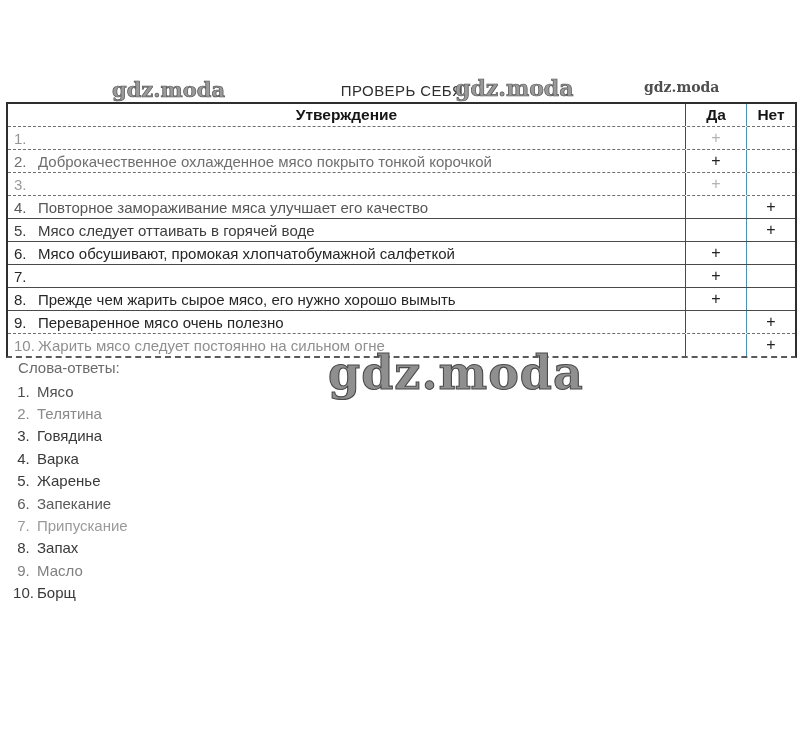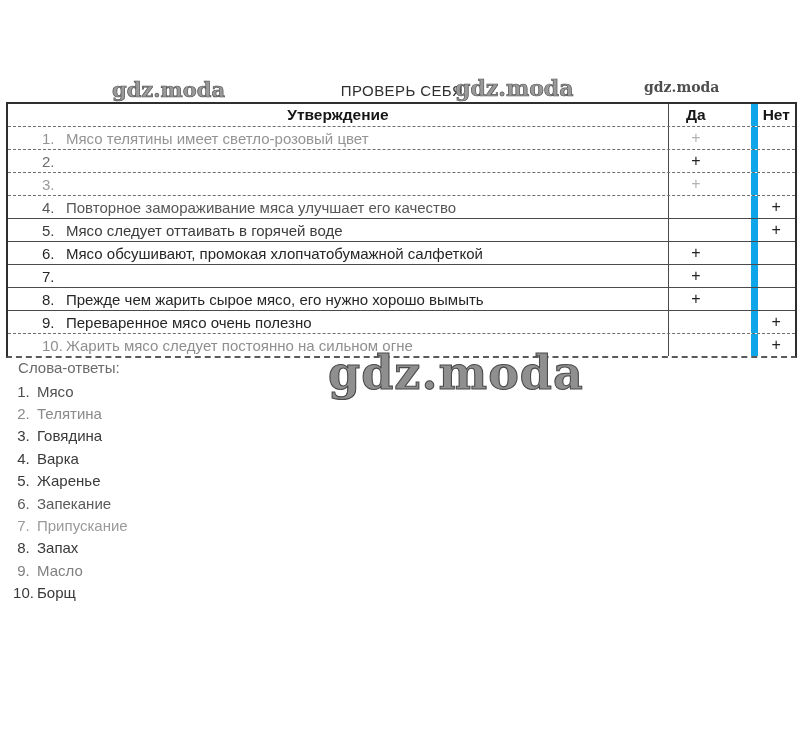--- a/index.html
+++ b/index.html
@@ -39,24 +39,24 @@
     border-bottom:2px dashed #5a5a5a;
     box-sizing:border-box;
     background:#fff;
   }
   .trow{
     display:flex;height:23px;box-sizing:border-box;
     border-top:1px solid #4a4a4a;
     font-size:15px;
   }
   .trow.head{height:22px;border-top:none;}
-  .c{height:100%;box-sizing:border-box;display:flex;align-items:center;margin-left:28px;}
+  .c{height:100%;box-sizing:border-box;display:flex;align-items:center;}
   .stmt{width:677px;padding-left:6px;}
   .yes{width:61px;border-left:1px solid #4a4a4a;justify-content:center;}
-  .no{width:49px;border-left:7px solid #0ea5e9;justify-content:center;}
+  .no{width:49px;border-left:1px solid #0ea5e9;justify-content:center;}
   .hc{justify-content:center;font-weight:bold;font-size:15.5px;color:#161616;}
   .stmt.hc{padding-left:0;}
   .n{display:inline-block;width:24px;flex:none;}
   .mark{font-size:16px;color:#222;}
 
   
   .trow:nth-child(2),.trow:nth-child(3),.trow:nth-child(4),
   .trow:nth-child(5),.trow:nth-child(11){border-top:1px dashed #6f6f6f;}
 
   
@@ -93,28 +93,28 @@
   <div class="abs table">
     <div class="trow head">
       <div class="c stmt hc">Утверждение</div>
       <div class="c yes hc">Да</div>
       <div class="c no hc">Нет</div>
     </div>
 
     <div class="trow">
       <div class="c stmt">
           <span class="n">1.</span>
-          <span>Мясо телятины имеет светло-розовый цвет</span>
         </div>
       <div class="c yes mark">+</div>
       <div class="c no mark"></div>
     </div>
     <div class="trow">
       <div class="c stmt">
           <span class="n">2.</span>
+          <span>Доброкачественное охлажденное мясо покрыто тонкой корочкой</span>
         </div>
       <div class="c yes mark">+</div>
       <div class="c no mark"></div>
     </div>
     <div class="trow">
       <div class="c stmt">
           <span class="n">3.</span>
         </div>
       <div class="c yes mark">+</div>
       <div class="c no mark"></div>

